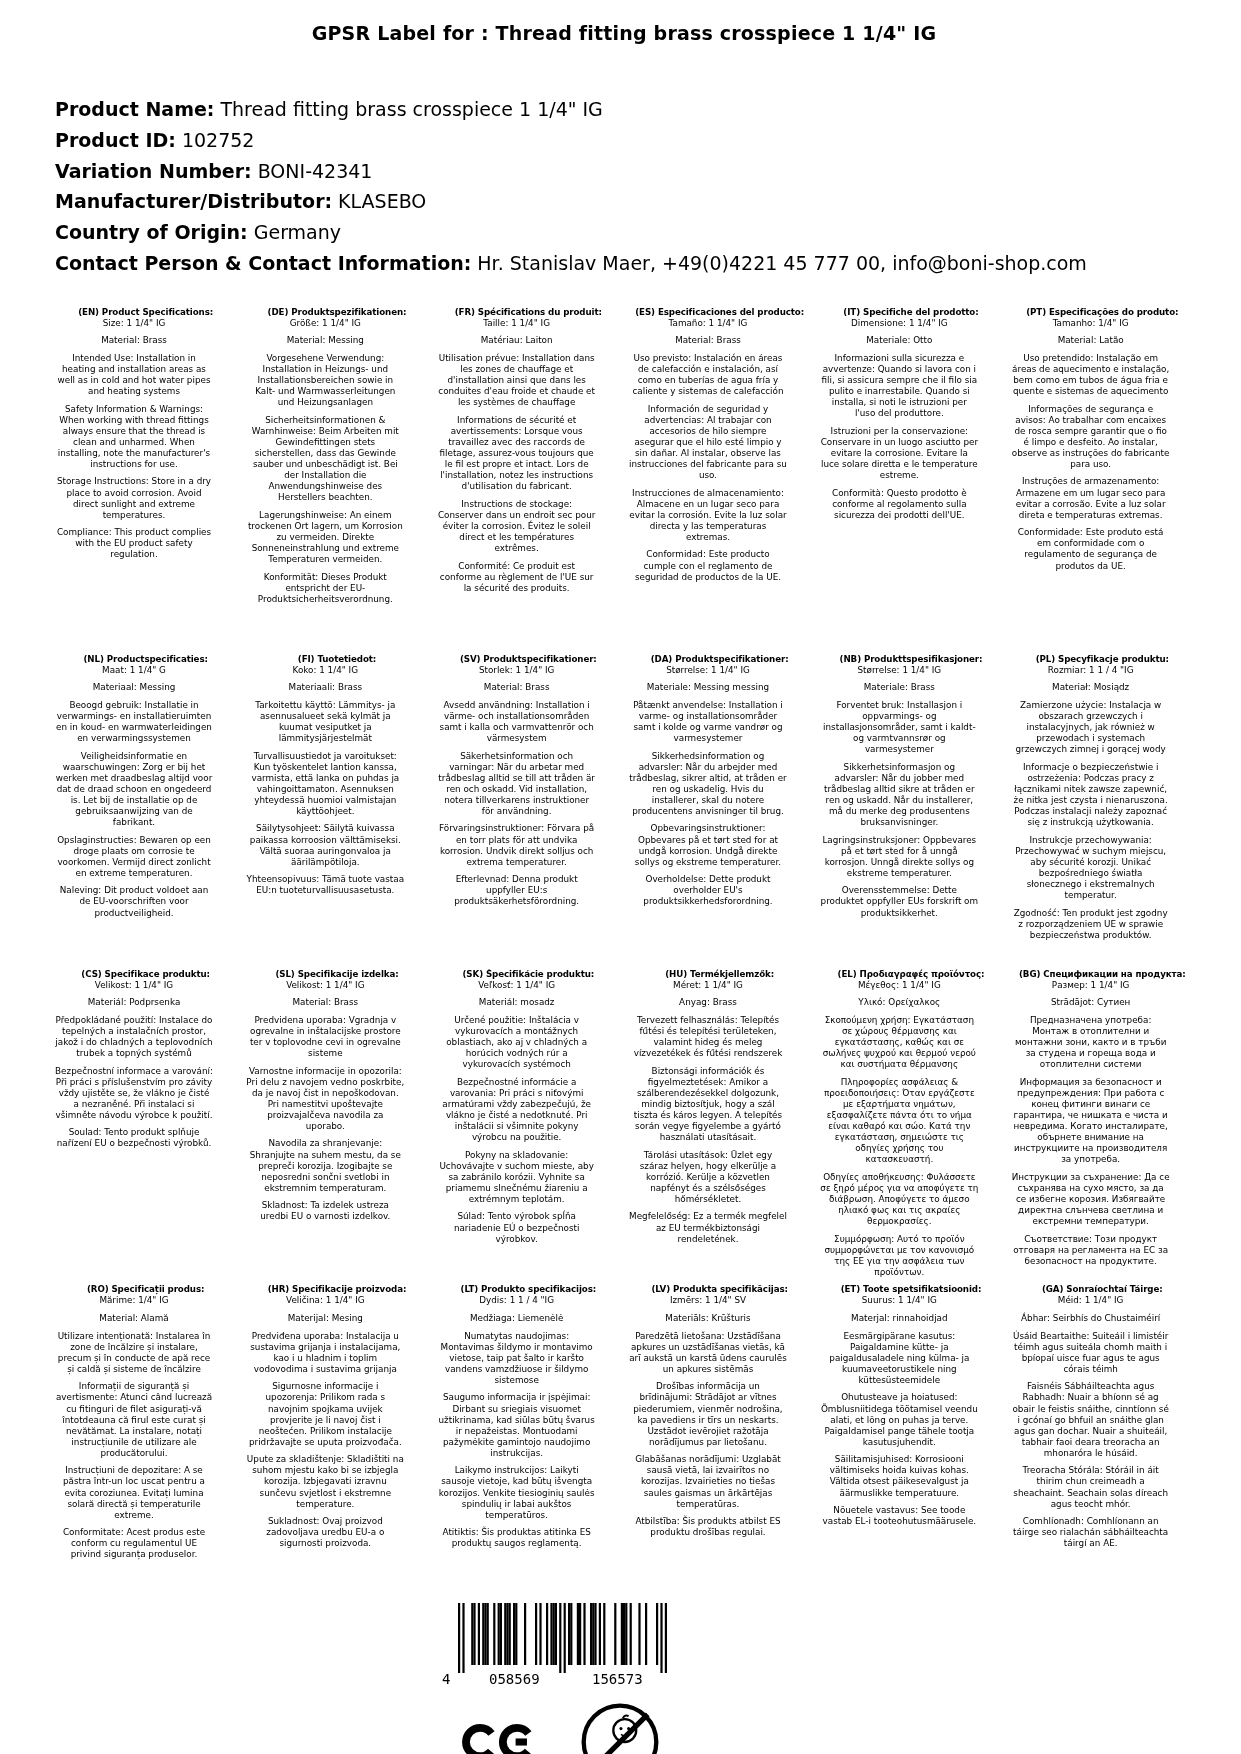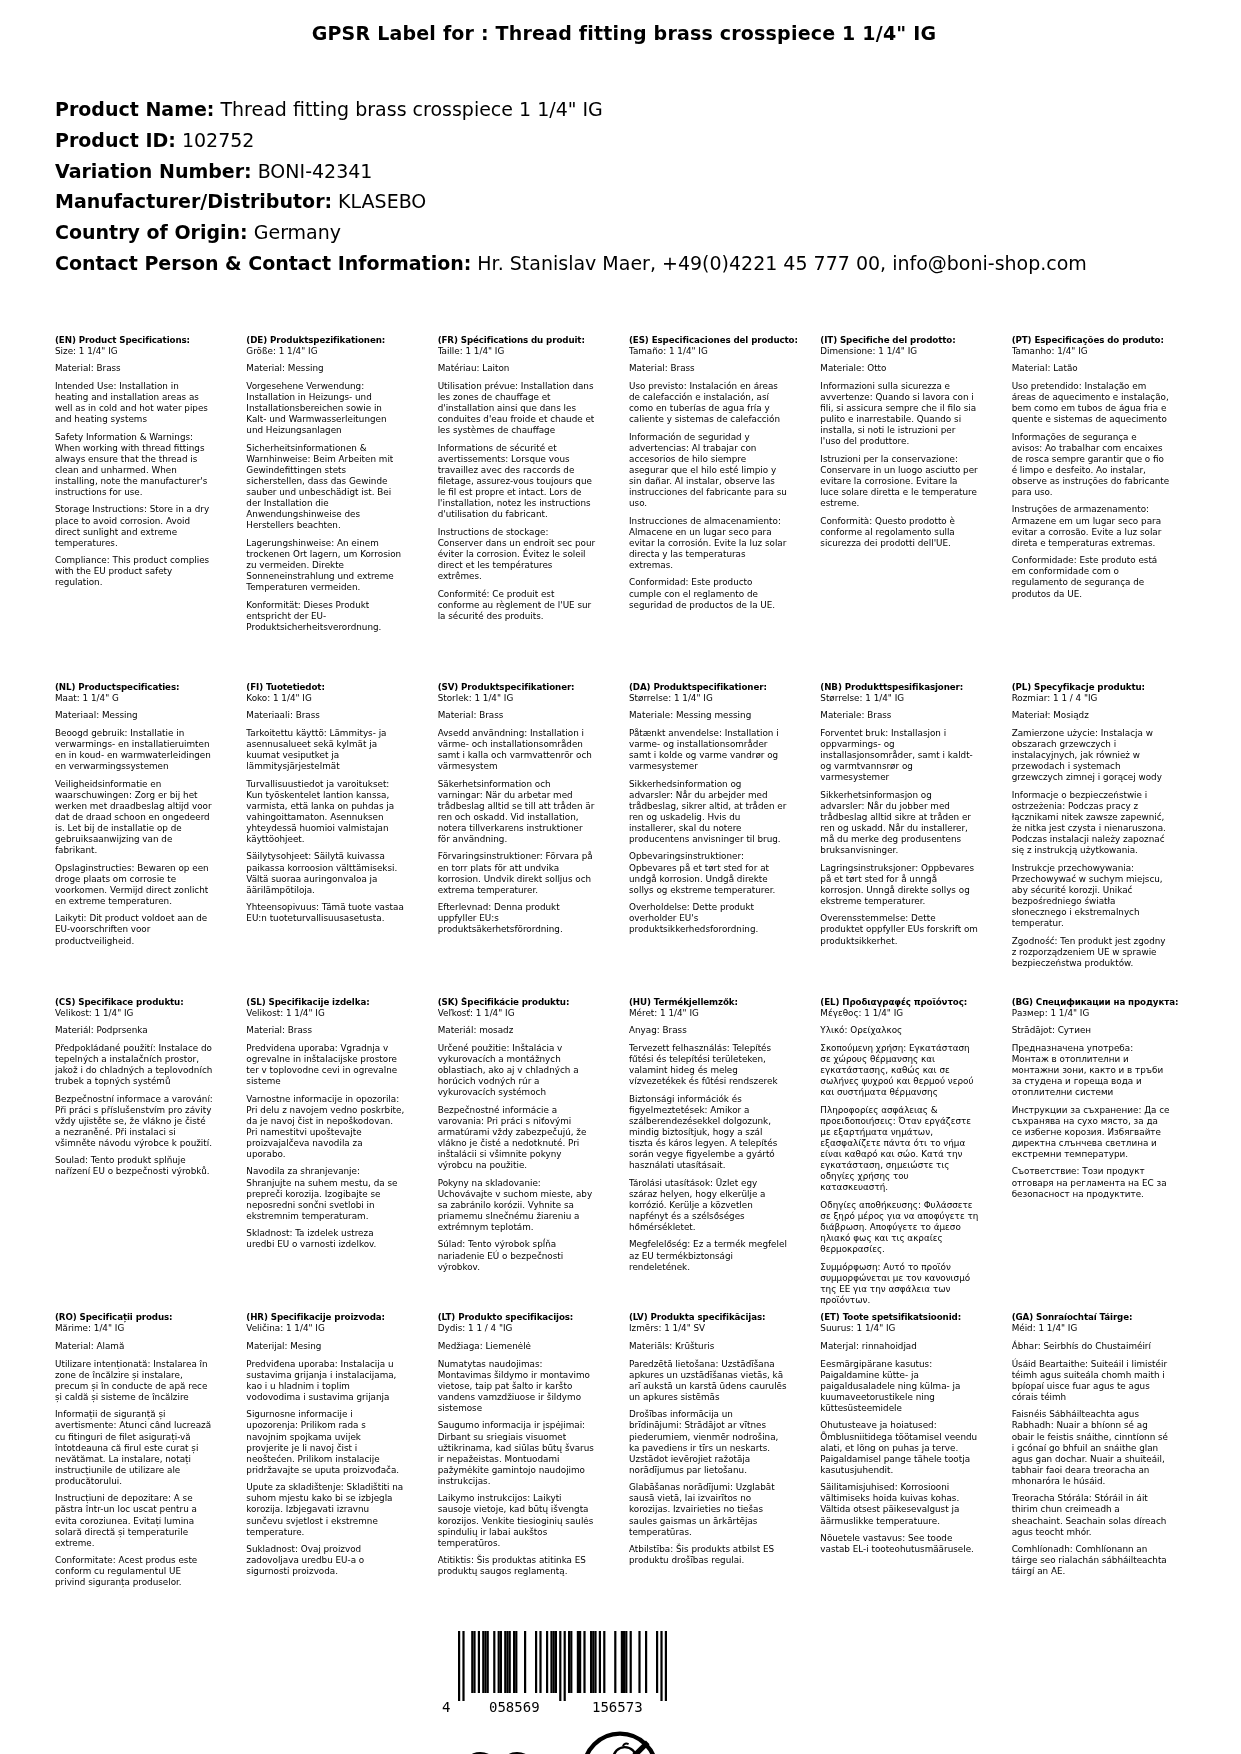--- a/index.html
+++ b/index.html
@@ -14,24 +14,25 @@
   .doc-title {
     margin-top: 22px; text-align: center;
     font-size: 19px; font-weight: bold; letter-spacing: 0.2px;
   }
 
   .product-info { margin-top: 50px; font-size: 19px; line-height: 1.62; }
   .product-info .info-line { white-space: nowrap; }
   .product-info .info-label { font-weight: bold; margin-right: 6px; }
 
   .specs-grid {
-    margin-top: 56px;
+    margin-top: 28px;
     display: grid;
     grid-template-columns: repeat(6, 1fr);
     column-gap: 10px;
+    text-align: center;
   }
   .spec-cell { font-size: 8.8px; line-height: 1.26; overflow: hidden; }
   .spec-cell.row-1 { min-height: 347px; }
   .spec-cell.row-2 { min-height: 315px; }
   .spec-cell.row-3 { min-height: 310px; }
   .spec-cell.row-4 { min-height: 250px; }
   .spec-title { font-size: 8.7px; font-weight: bold; letter-spacing: -0.1px; }
   .spec-cell p { max-width: 158px; margin: 0 0 6.5px 0; }
 
   .footer {
@@ -141,21 +142,21 @@
       <p>Conformidade: Este produto está em conformidade com o regulamento de segurança de produtos da UE.</p>
     </div>
 
     <div class="spec-cell row-2">
       <h3 class="spec-title">(NL) Productspecificaties:</h3>
       <p>Maat: 1 1/4" G</p>
       <p>Materiaal: Messing</p>
       <p>Beoogd gebruik: Installatie in verwarmings- en installatieruimten en in koud- en warmwaterleidingen en verwarmingssystemen</p>
       <p>Veiligheidsinformatie en waarschuwingen: Zorg er bij het werken met draadbeslag altijd voor dat de draad schoon en ongedeerd is. Let bij de installatie op de gebruiksaanwijzing van de fabrikant.</p>
       <p>Opslaginstructies: Bewaren op een droge plaats om corrosie te voorkomen. Vermijd direct zonlicht en extreme temperaturen.</p>
-      <p>Laikyti: Dit product voldoet aan de EU-voorschriften voor productveiligheid.</p>
+      <p>Naleving: Dit product voldoet aan de EU-voorschriften voor productveiligheid.</p>
     </div>
 
     <div class="spec-cell row-2">
       <h3 class="spec-title">(FI) Tuotetiedot:</h3>
       <p>Koko: 1 1/4" IG</p>
       <p>Materiaali: Brass</p>
       <p>Tarkoitettu käyttö: Lämmitys- ja asennusalueet sekä kylmät ja kuumat vesiputket ja lämmitysjärjestelmät</p>
       <p>Turvallisuustiedot ja varoitukset: Kun työskentelet lantion kanssa, varmista, että lanka on puhdas ja vahingoittamaton. Asennuksen yhteydessä huomioi valmistajan käyttöohjeet.</p>
       <p>Säilytysohjeet: Säilytä kuivassa paikassa korroosion välttämiseksi. Vältä suoraa auringonvaloa ja äärilämpötiloja.</p>
       <p>Yhteensopivuus: Tämä tuote vastaa EU:n tuoteturvallisuusasetusta.</p>
@@ -248,20 +249,21 @@
       <p>Πληροφορίες ασφάλειας &amp; προειδοποιήσεις: Όταν εργάζεστε με εξαρτήματα νημάτων, εξασφαλίζετε πάντα ότι το νήμα είναι καθαρό και σώο. Κατά την εγκατάσταση, σημειώστε τις οδηγίες χρήσης του κατασκευαστή.</p>
       <p>Οδηγίες αποθήκευσης: Φυλάσσετε σε ξηρό μέρος για να αποφύγετε τη διάβρωση. Αποφύγετε το άμεσο ηλιακό φως και τις ακραίες θερμοκρασίες.</p>
       <p>Συμμόρφωση: Αυτό το προϊόν συμμορφώνεται με τον κανονισμό της ΕΕ για την ασφάλεια των προϊόντων.</p>
     </div>
 
     <div class="spec-cell row-3">
       <h3 class="spec-title">(BG) Спецификации на продукта:</h3>
       <p>Размер: 1 1/4" IG</p>
       <p>Strādājot: Сутиен</p>
       <p>Предназначена употреба: Монтаж в отоплителни и монтажни зони, както и в тръби за студена и гореща вода и отоплителни системи</p>
+      <p>Информация за безопасност и предупреждения: При работа с конец фитинги винаги се гарантира, че нишката е чиста и невредима. Когато инсталирате, обърнете внимание на инструкциите на производителя за употреба.</p>
       <p>Инструкции за съхранение: Да се съхранява на сухо място, за да се избегне корозия. Избягвайте директна слънчева светлина и екстремни температури.</p>
       <p>Съответствие: Този продукт отговаря на регламента на ЕС за безопасност на продуктите.</p>
     </div>
 
     <div class="spec-cell row-4">
       <h3 class="spec-title">(RO) Specificații produs:</h3>
       <p>Mărime: 1/4" IG</p>
       <p>Material: Alamă</p>
       <p>Utilizare intenționată: Instalarea în zone de încălzire și instalare, precum și în conducte de apă rece și caldă și sisteme de încălzire</p>
       <p>Informații de siguranță și avertismente: Atunci când lucrează cu fitinguri de filet asigurați-vă întotdeauna că firul este curat și nevătămat. La instalare, notați instrucțiunile de utilizare ale producătorului.</p>

